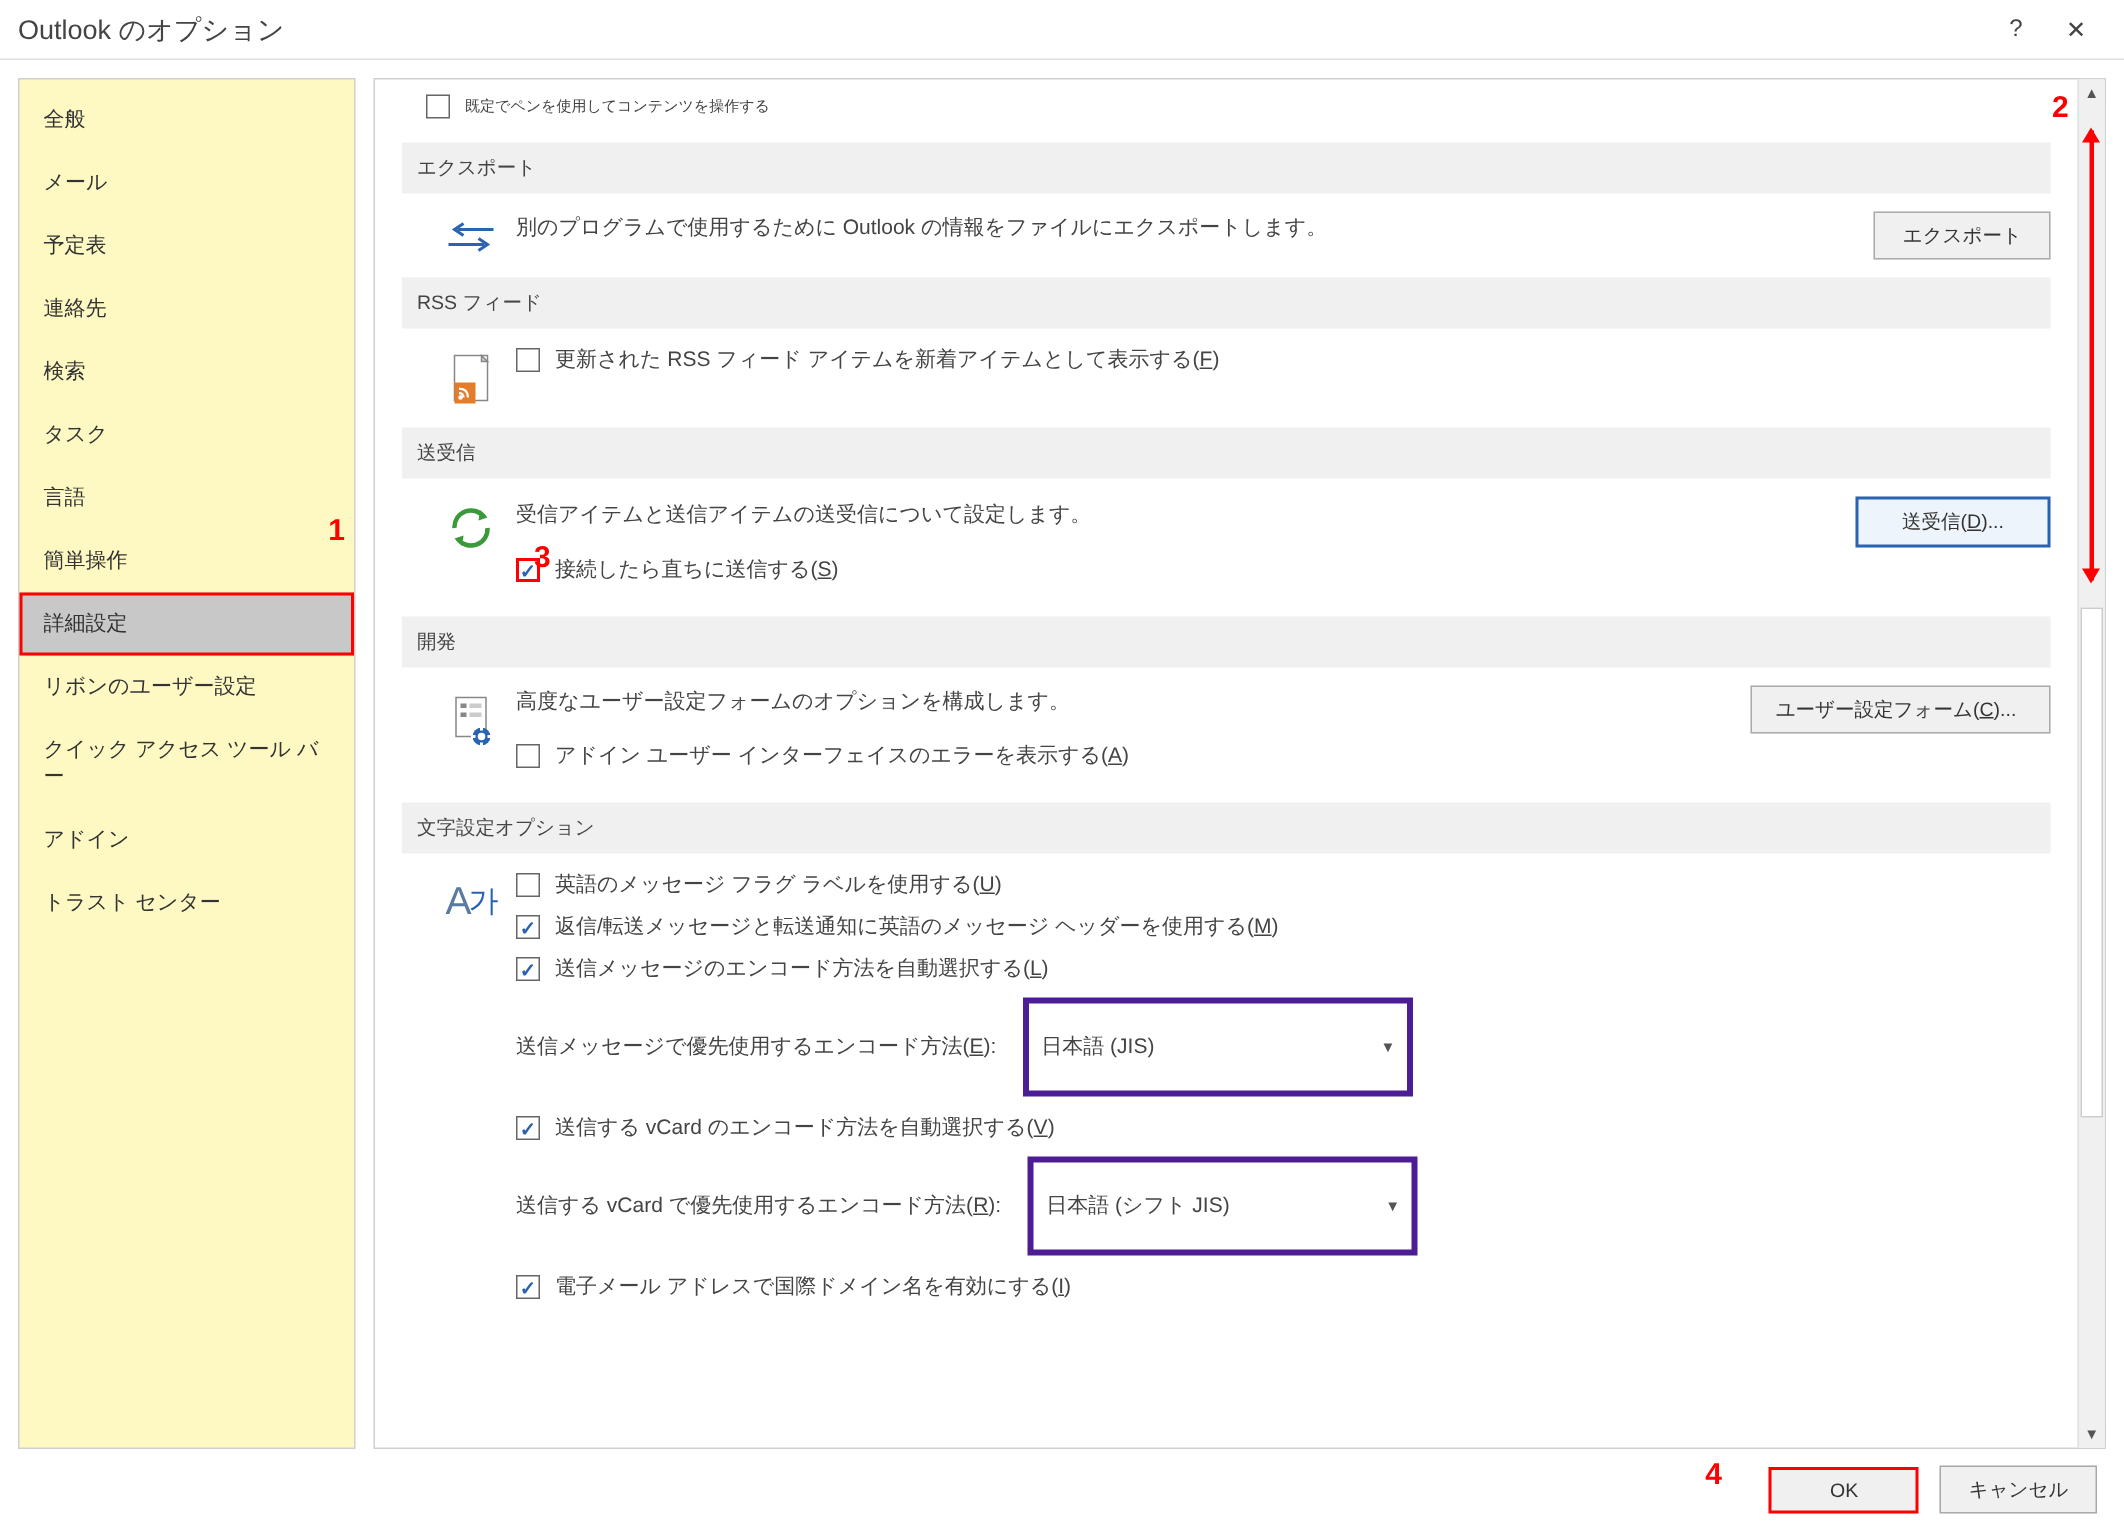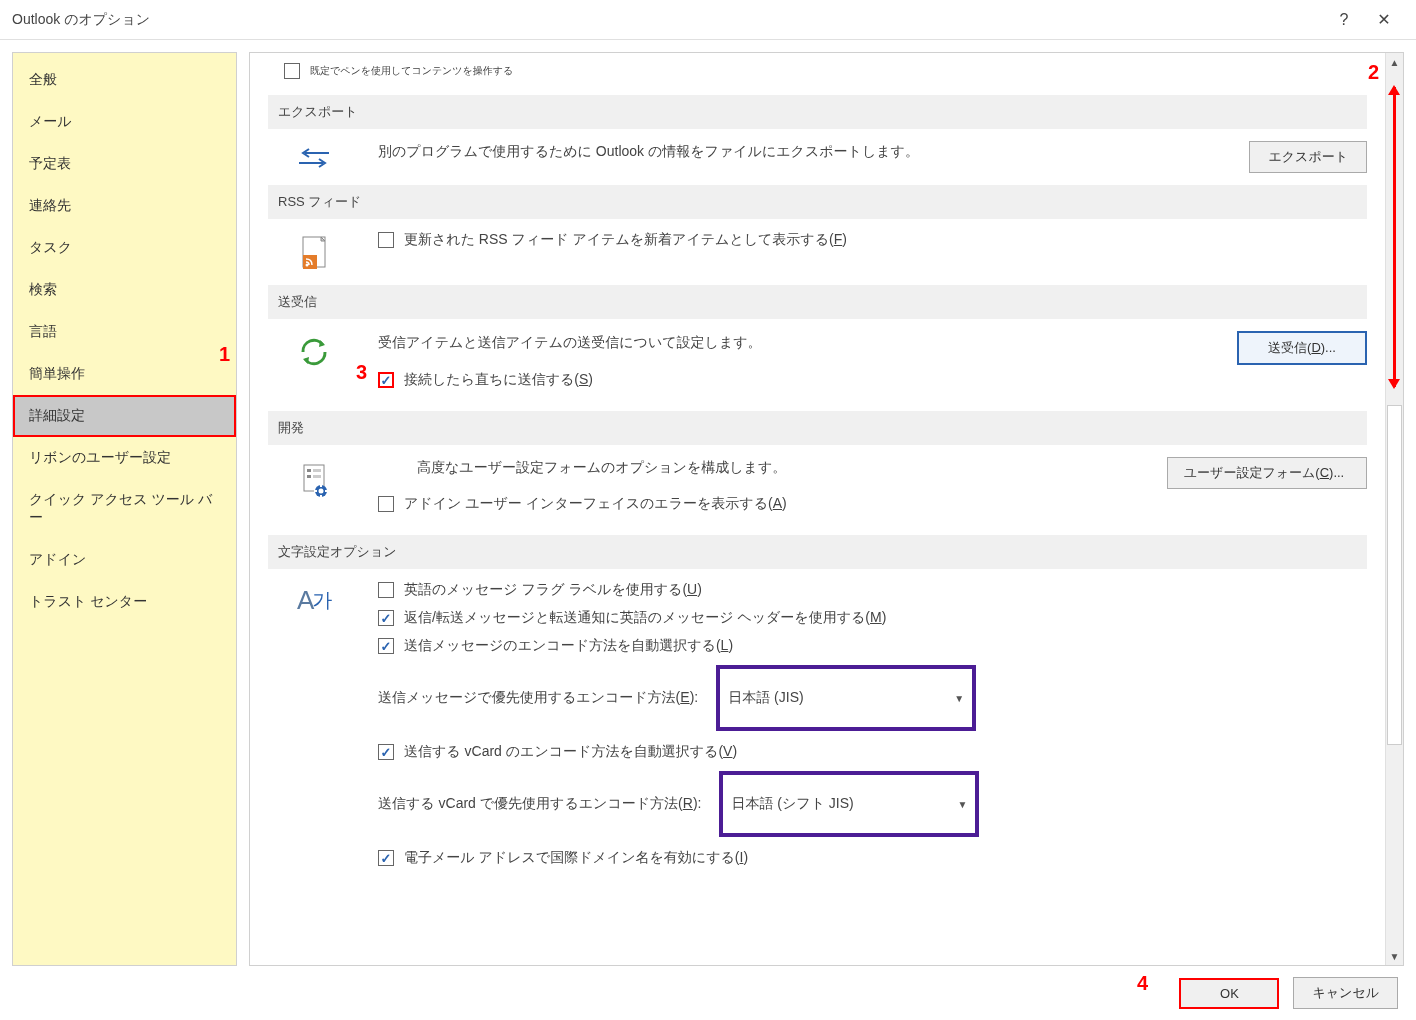--- a/index.html
+++ b/index.html
@@ -12,21 +12,21 @@
     height: 1020px;
     overflow: hidden;
   }
   .titlebar {
     display: flex;
     align-items: center;
     height: 40px;
     padding: 0 12px;
     border-bottom: 1px solid #e0e0e0;
   }
-  .titlebar .title { flex: 1; font-size: 14px; color: #444; }
+  .titlebar .title { flex: 1; font-size: 18px; color: #444; }
   .titlebar .ctrl { width: 40px; text-align: center; font-size: 16px; color: #444; cursor: pointer; }
   .body {
     display: flex;
     height: calc(1020px - 40px - 54px);
   }
   .sidebar {
     width: 225px;
     padding: 6px 0;
     border: 1px solid #d0d0d0;
     margin: 12px 6px 0 12px;
@@ -85,21 +85,20 @@
     background: #f0f0f0;
     padding: 8px 10px;
     font-size: 13px;
     color: #444;
     margin: 12px 0 0 -16px;
   }
   .row {
     display: flex;
     align-items: flex-start;
     padding: 12px 0 0 0;
-    gap: 34px;
   }
   .row .icon-col { width: 60px; display: flex; justify-content: center; padding-top: 4px; }
   .row .content-col { flex: 1; }
   .desc-line { margin-bottom: 10px; color: #444; font-size: 14px; }
   .check-line { display: flex; align-items: center; margin-bottom: 10px; font-size: 14px; color: #444; }
   .check-line .cb {
     width: 16px; height: 16px; border: 1px solid #666; margin-right: 10px; display: inline-flex; align-items: center; justify-content: center;
     background: #fff; cursor: pointer;
   }
   .check-line .cb.checked::after { content: "✓"; font-size: 13px; color: #2a63b0; font-weight: bold; }
@@ -184,22 +183,22 @@
   <div class="ctrl">✕</div>
 </div>
 
 <div class="body">
 
   <div class="sidebar" style="position:relative;">
     <div class="side-item">全般</div>
     <div class="side-item">メール</div>
     <div class="side-item">予定表</div>
     <div class="side-item">連絡先</div>
+    <div class="side-item">検索</div>
     <div class="side-item">タスク</div>
-    <div class="side-item">検索</div>
     <div class="side-item">言語</div>
     <div class="side-item">簡単操作</div>
     <div class="side-item active">詳細設定</div>
     <div class="side-item">リボンのユーザー設定</div>
     <div class="side-item">クイック アクセス ツール バー</div>
     <div class="side-item">アドイン</div>
     <div class="side-item">トラスト センター</div>
     <div class="red-num" style="top:290px; right:6px;">1</div>
   </div>
 
@@ -284,21 +283,21 @@
             <circle cx="22" cy="30" r="6" fill="#2a63b0"></circle>
             <circle cx="22" cy="30" r="2.5" fill="#fff"></circle>
             <rect x="21" y="23" width="2" height="3" fill="#fff"></rect>
             <rect x="21" y="34" width="2" height="3" fill="#fff"></rect>
             <rect x="15" y="29" width="3" height="2" fill="#fff"></rect>
             <rect x="26" y="29" width="3" height="2" fill="#fff"></rect>
           </svg>
         </div>
         <div class="content-col">
           <div style="display:flex; align-items:center;">
-            <div class="desc-line" style="flex:1;margin-left:39px;">高度なユーザー設定フォームのオプションを構成します。</div>
+            <div class="desc-line" style="flex:1;">高度なユーザー設定フォームのオプションを構成します。</div>
             <div class="btn right-btn" style="min-width:200px;padding-left:12px;"><span>ユーザー設定フォーム</span>(<span class="under">C</span>)<span>...</span></div>
           </div>
           <div class="check-line" style="margin-top:6px;">
             <span class="cb"></span>
             <span><span>アドイン ユーザー インターフェイスのエラーを表示する</span>(<span class="under">A</span>)</span>
           </div>
         </div>
       </div>
 
       <div class="section-head">文字設定オプション</div>

